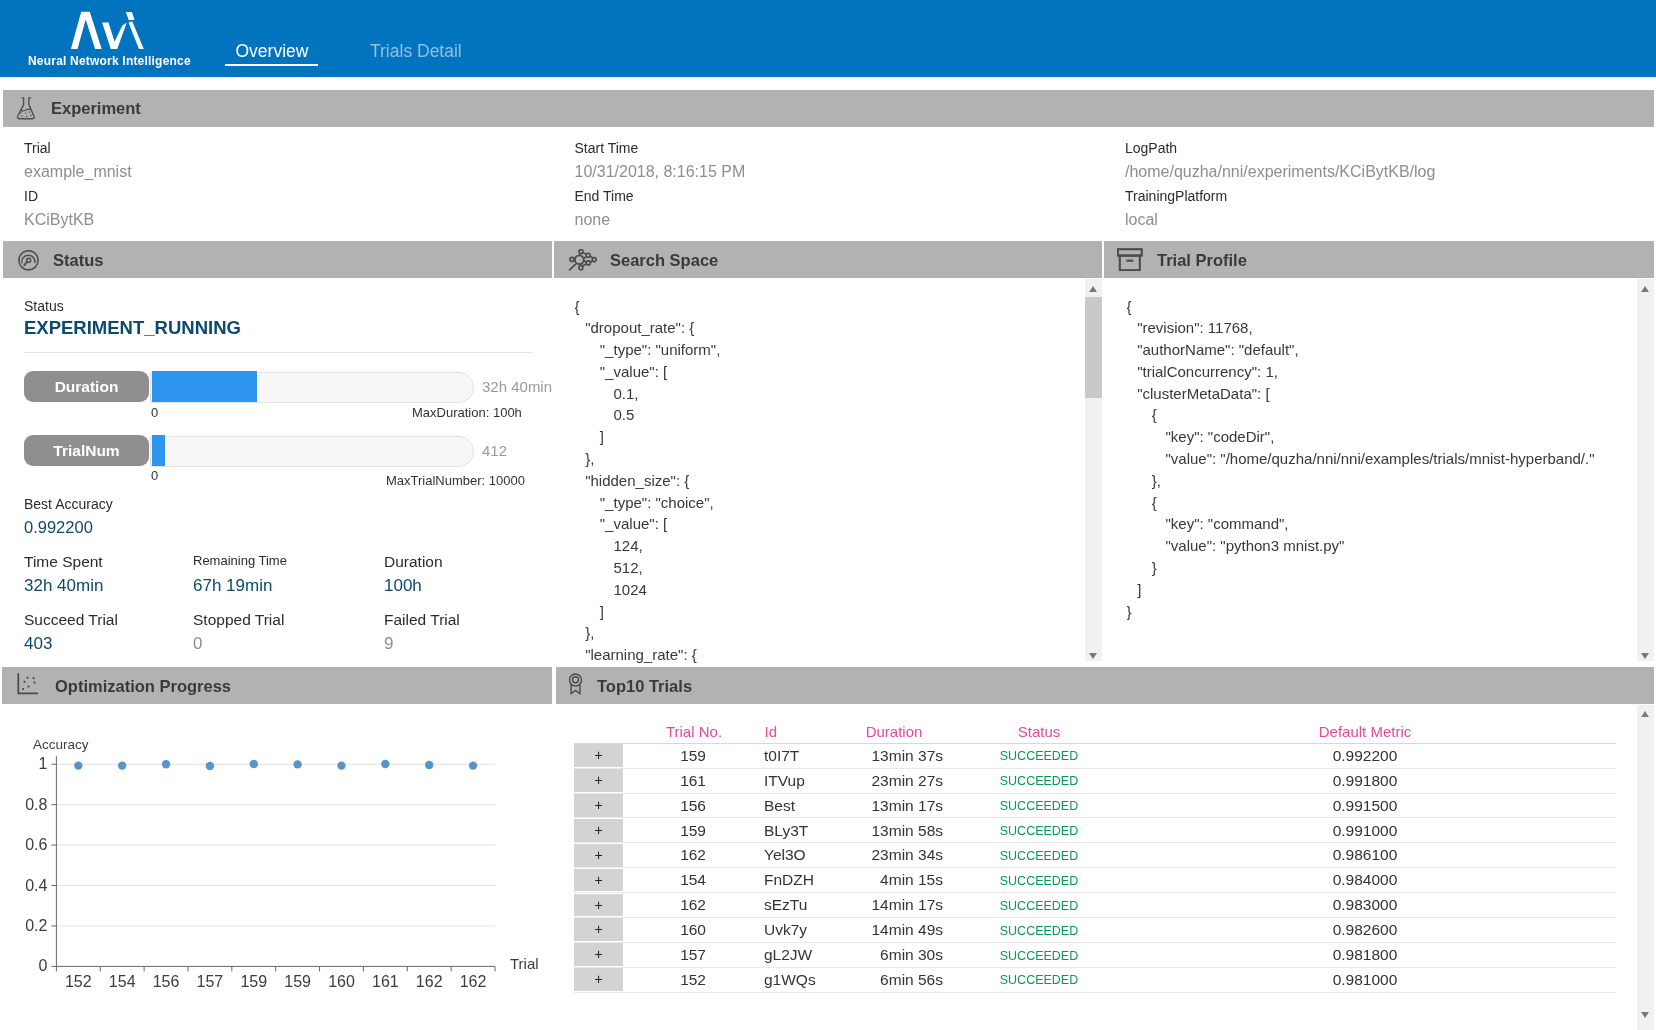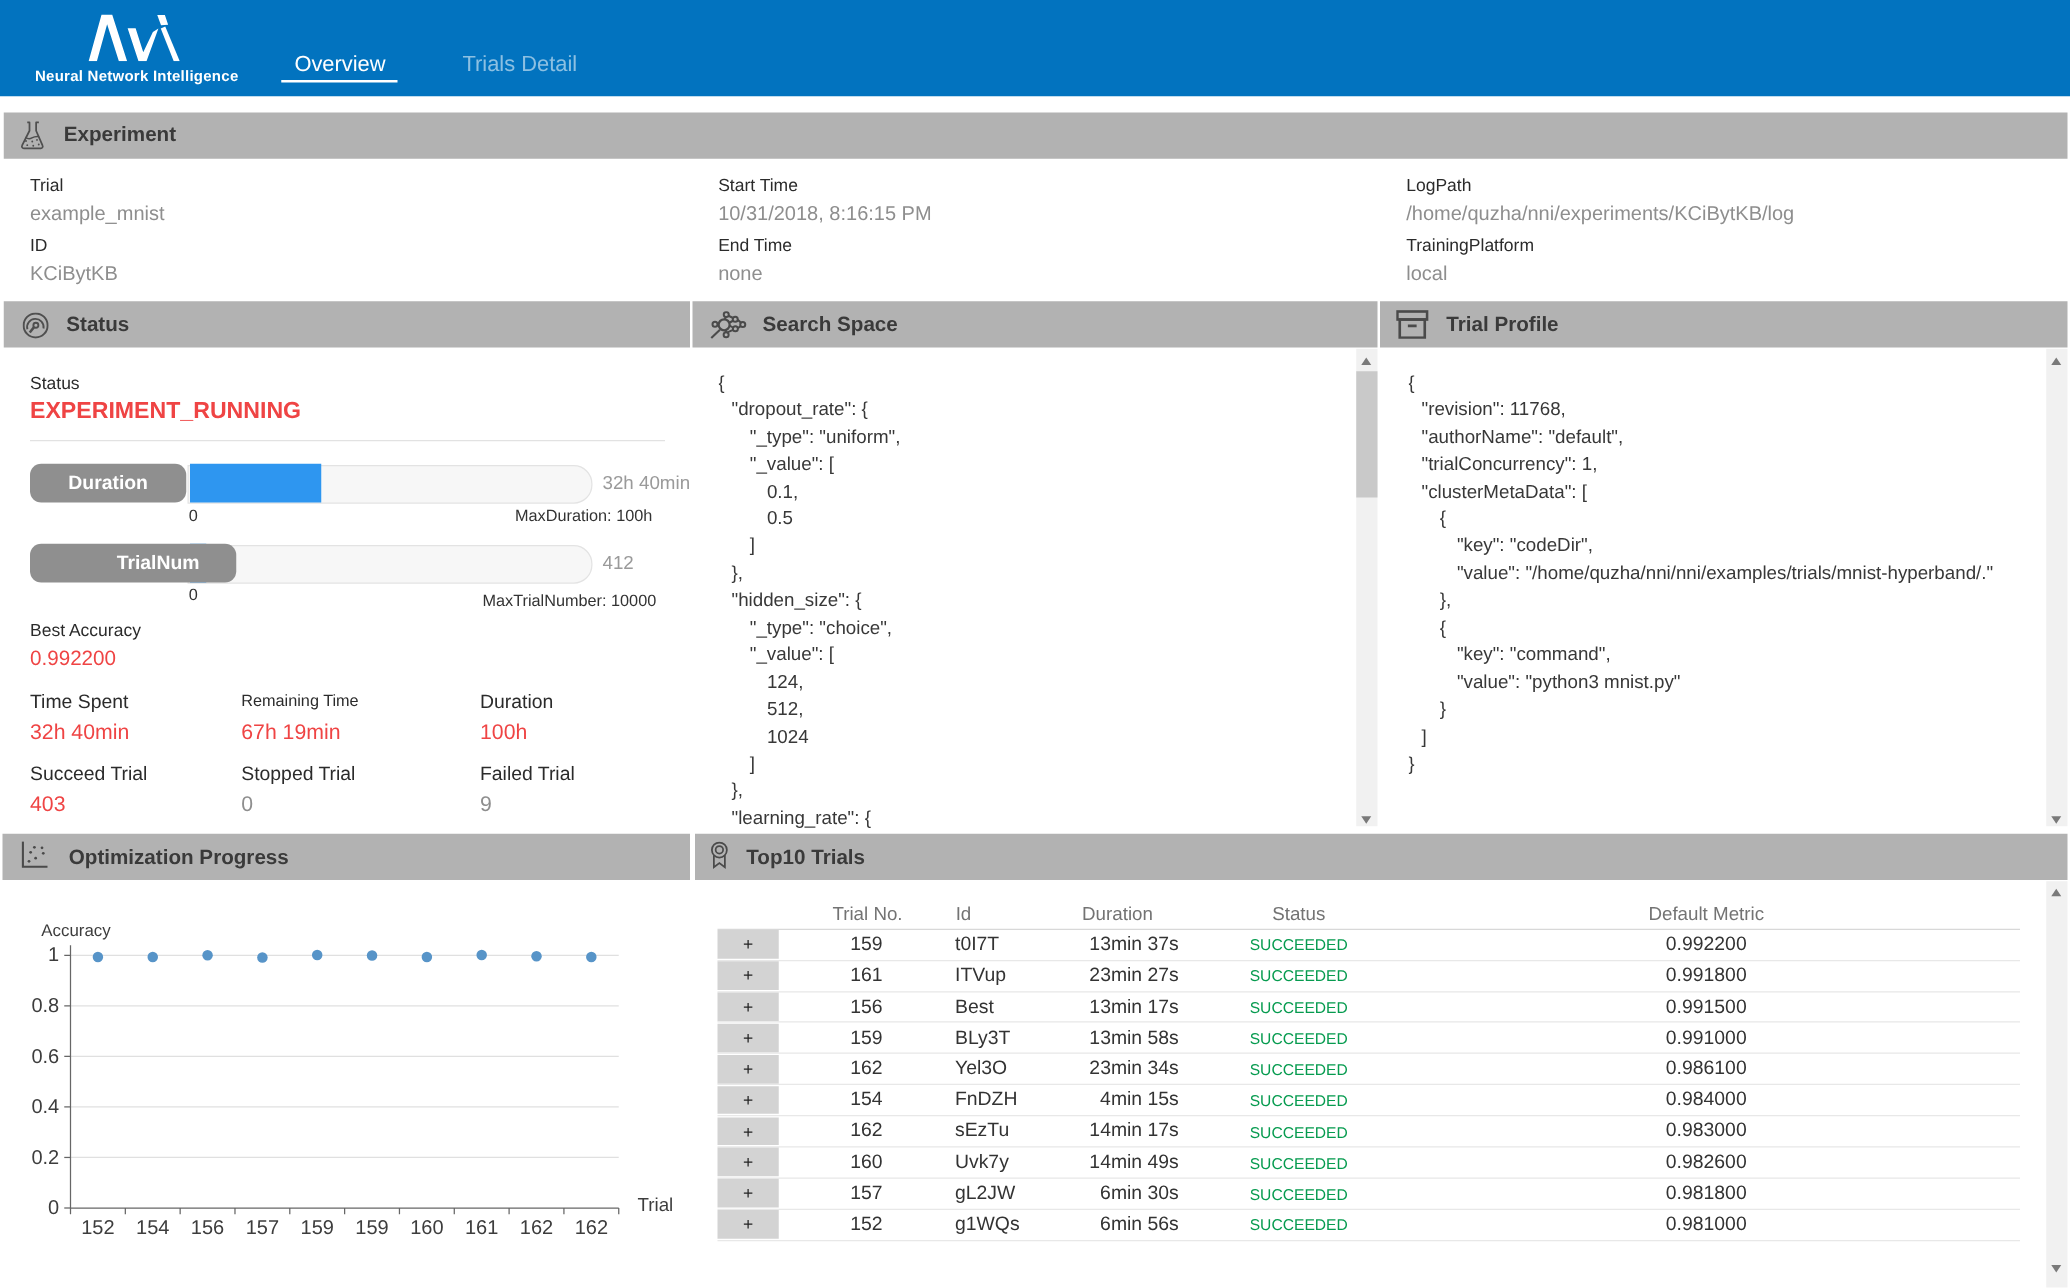--- a/index.html
+++ b/index.html
@@ -12,37 +12,37 @@
   .tab1{left:235.5px;top:40.5px;color:#fff;font-size:17.5px;}
   .tabline{left:225px;top:64px;width:93px;height:2px;background:#fff;}
   .tab2{left:370px;top:40.5px;color:rgba(255,255,255,.55);font-size:17.5px;}
   
   .bar{height:37px;background:#b2b2b2;}
   .bartxt{font-size:16.5px;font-weight:600;color:#3a3a3a;}
   
   .lbl{font-size:14px;color:#2b2b2b;}
   .val{font-size:16px;color:#8e8e8e;}
   
-  .accent{color:#ef4444;}
+  .accent{color:#0c4a6e;}
   .pill{width:125px;height:31px;background:#8f8f8f;border-radius:9px;color:#fff;
         font-size:15.5px;font-weight:600;text-align:center;line-height:31px;z-index:3;}
   .track{left:150px;width:322px;height:29px;background:#f7f7f7;border:1px solid #e3e3e3;
          border-radius:0 15px 15px 0;}
   .fill{height:31px;background:#2e96f0;}
   .sub{font-size:13px;color:#333;}
   .num{font-size:15px;color:#9a9a9a;}
   
   .json{font-size:15px;color:#383838;line-height:21.8px;white-space:pre;}
   .sb-track{width:17px;background:#f1f1f1;}
   .sb-thumb{width:17px;background:#c9c9c9;}
   .arr{width:0;height:0;position:absolute;left:4px;border-left:4.5px solid transparent;border-right:4.5px solid transparent;}
   .arr.up{border-bottom:6px solid #7a7a7a;}
   .arr.dn{border-top:6px solid #7a7a7a;}
   
-  .th{font-size:15px;color:#737373;}
+  .th{font-size:15px;color:#ec4899;}
   .td{font-size:15.5px;color:#333;}
   .ok{font-size:12.5px;color:#069b4f;padding-top:2.5px;}
   .plus{left:574px;width:49px;background:#d3d3d3;color:#222;text-align:center;
         font-size:14px;}
   .rowline{left:574px;width:1042px;height:1px;background:#e8e8e8;}
 </style>
 </head>
 <body>
 
 <div class="abs" id="hdr"></div>
@@ -106,21 +106,21 @@
 
 <div class="abs track" style="top:372px;"></div>
 <div class="abs fill" style="left:151.5px;top:371px;width:105.5px;"></div>
 <div class="abs pill" style="left:24px;top:371px;">Duration</div>
 <div class="abs num" style="left:482px;top:378px">32h 40min</div>
 <div class="abs sub" style="left:151px;top:404.5px">0</div>
 <div class="abs sub" style="left:412px;top:404.5px">MaxDuration: 100h</div>
 
 <div class="abs track" style="top:435.5px;"></div>
 <div class="abs fill" style="left:151.5px;top:434.5px;width:13.5px;"></div>
-<div class="abs pill" style="left:24px;top:434.5px;padding-left:40px;">TrialNum</div>
+<div class="abs pill" style="left:24px;top:434.5px;">TrialNum</div>
 <div class="abs num" style="left:482px;top:441.5px">412</div>
 <div class="abs sub" style="left:151px;top:467.5px">0</div>
 <div class="abs sub" style="left:386px;top:473px">MaxTrialNumber: 10000</div>
 
 <div class="abs lbl" style="left:24px;top:496px">Best Accuracy</div>
 <div class="abs accent" style="left:24px;top:517.5px;font-size:16.5px">0.992200</div>
 
 <div class="abs lbl" style="left:24px;top:553px;font-size:15.5px">Time Spent</div>
 <div class="abs lbl" style="left:193px;top:553px;font-size:13px">Remaining Time</div>
 <div class="abs lbl" style="left:384px;top:553px;font-size:15.5px">Duration</div>

